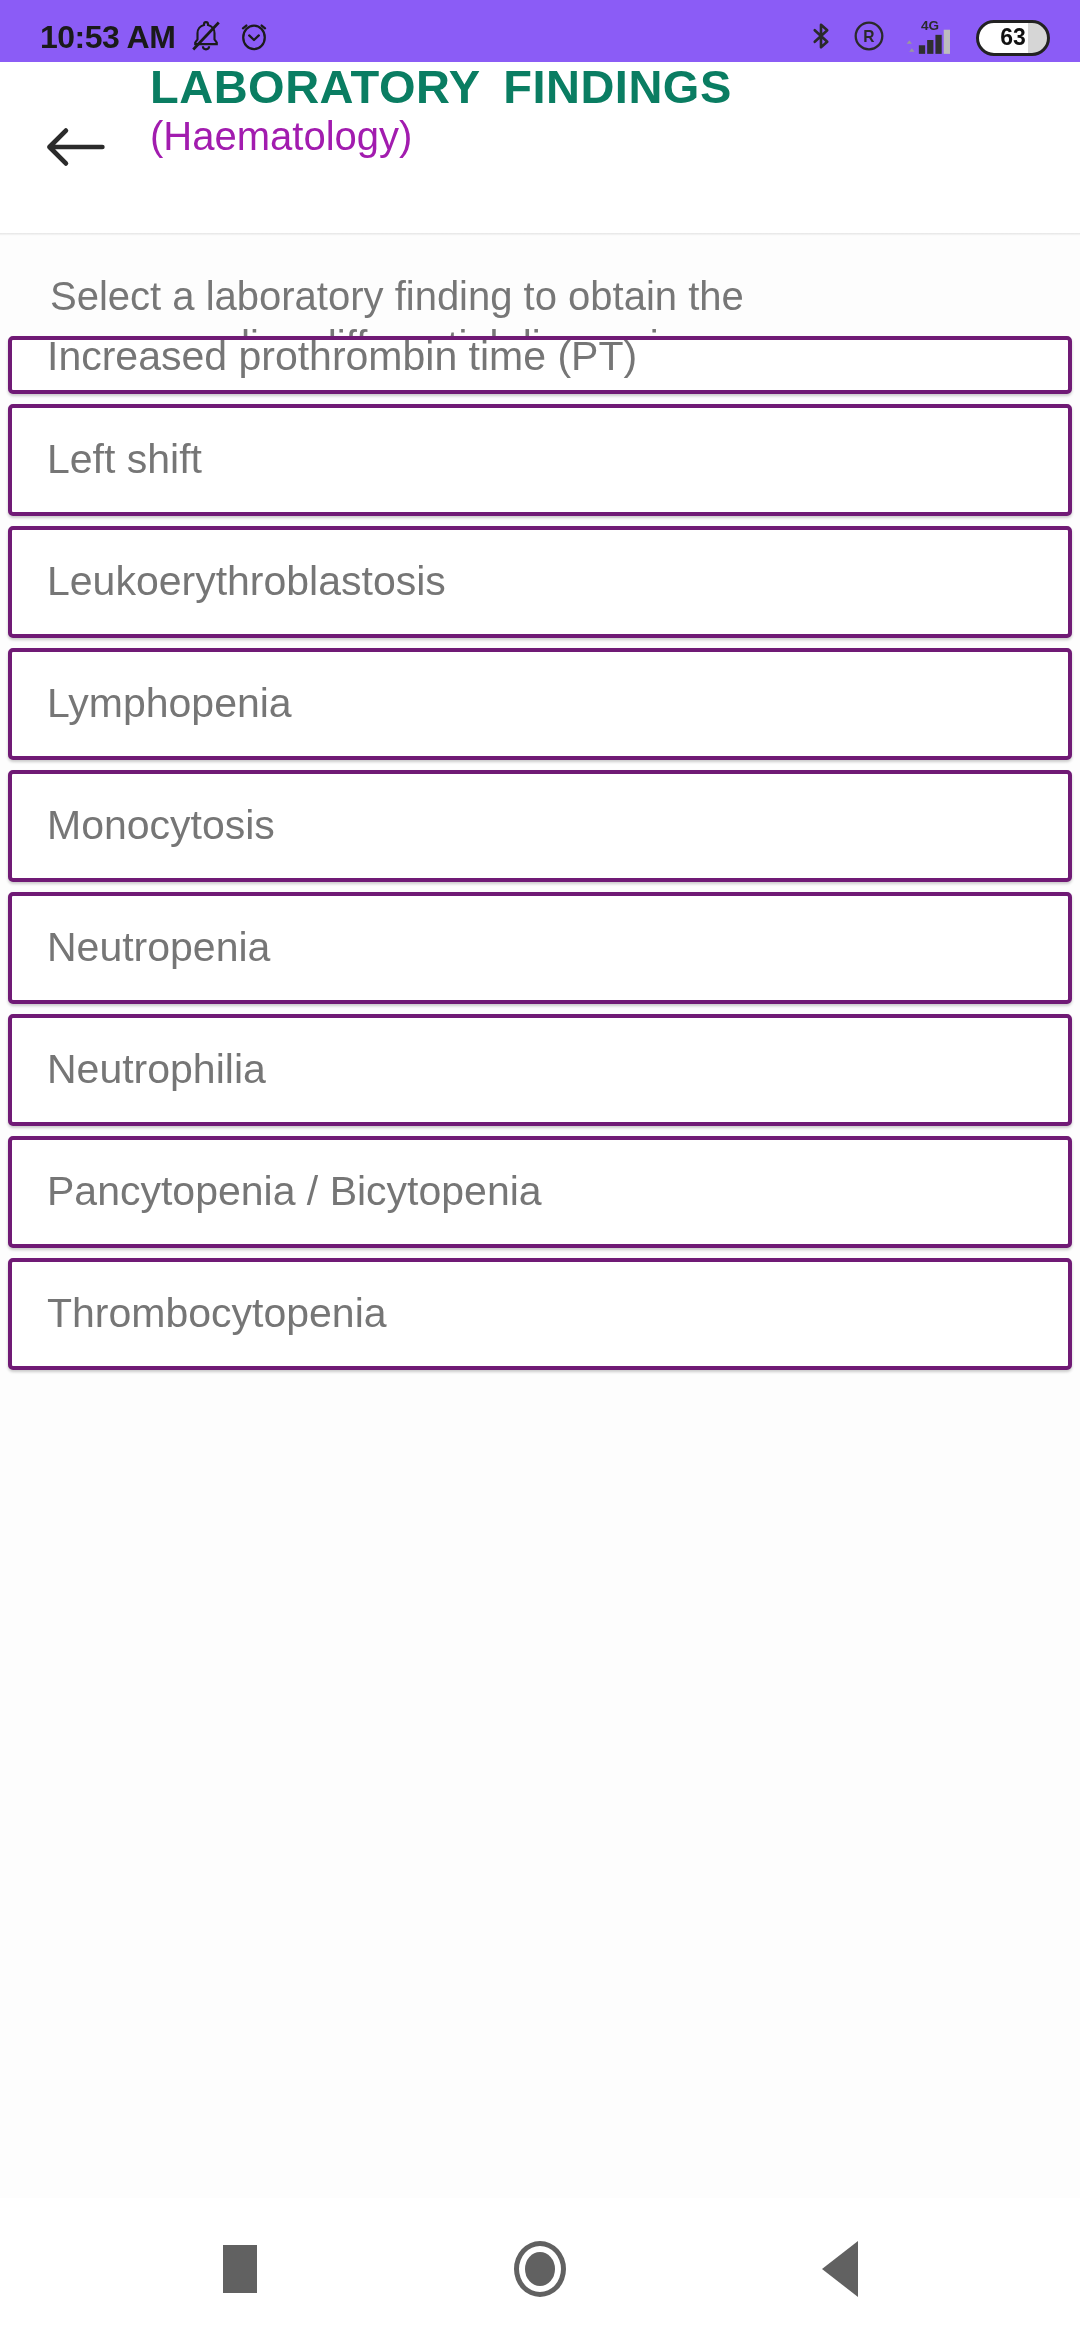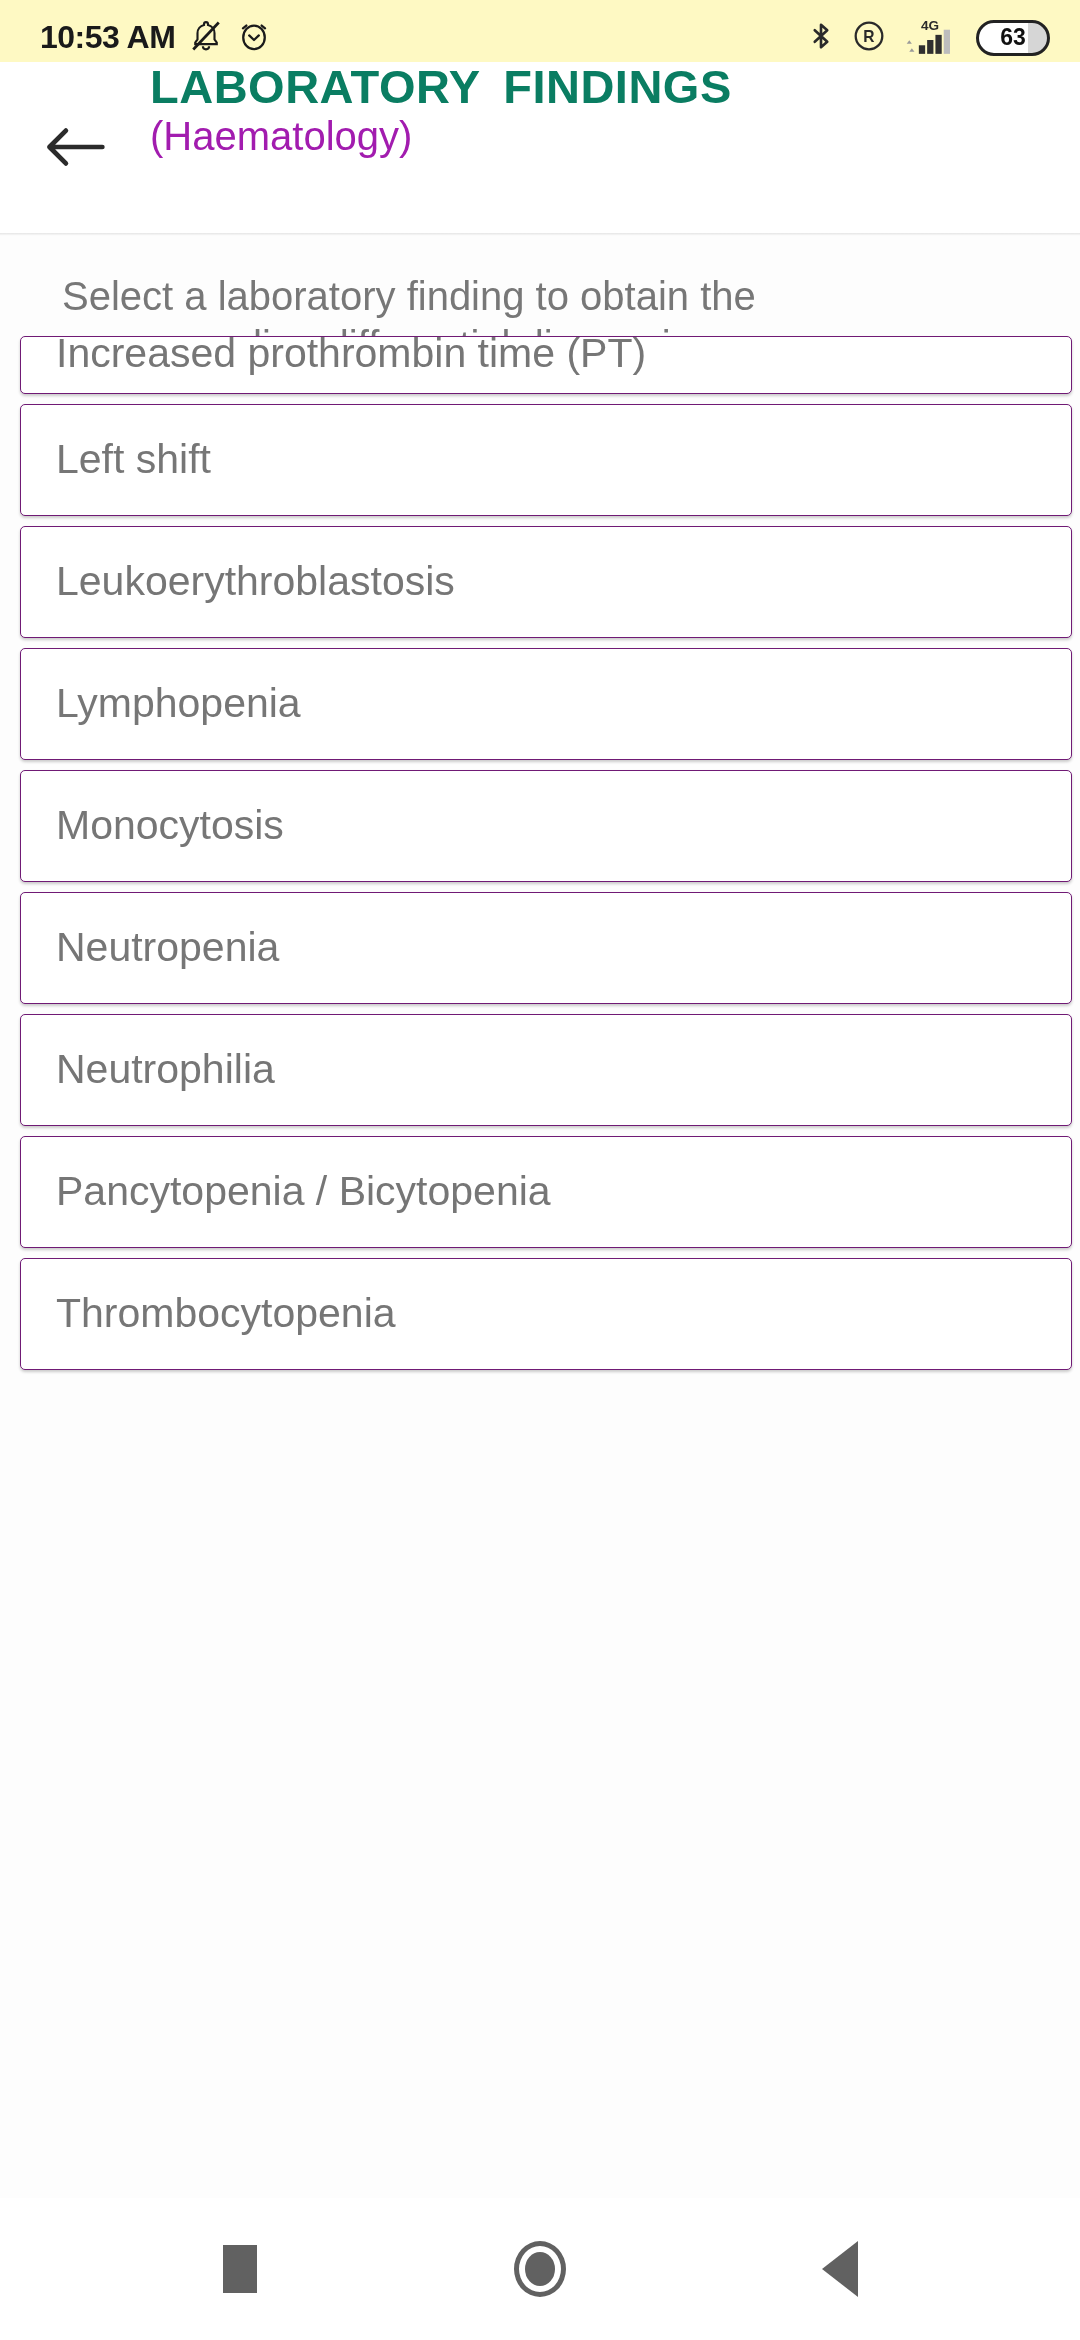--- a/index.html
+++ b/index.html
@@ -8,21 +8,21 @@
     background:#ffffff;
     font-family:"Liberation Sans", sans-serif;
     overflow:hidden;
   }
   #screen { position:relative; width:1080px; height:2340px; background:#fff; }
 
   
   .statusbar {
     position:absolute; top:0; left:0; width:1080px; height:62px;
     display:flex; align-items:center; justify-content:space-between;
-    padding:13px 30px 0 40px; background:#fef9c3;
+    padding:13px 30px 0 40px; background:#8b5cf6;
   }
   .sb-left { display:flex; align-items:center; gap:14px; }
   .sb-time { font-size:32px; font-weight:bold; color:#1a1a1a; letter-spacing:-0.5px; }
   .sb-right { display:flex; align-items:center; gap:16px; }
   .icn { display:block; }
   .battery {
     position:relative; width:74px; height:36px;
     border:3px solid #222; border-radius:18px;
     display:flex; align-items:center; justify-content:center;
     background:linear-gradient(to right,#fff 0 72%, #d6d6d6 72% 100%);
@@ -47,36 +47,36 @@
     font-size:47px; font-weight:bold; color:#0a7d62;
     letter-spacing:0.5px; word-spacing:10px; line-height:1.06;
   }
   .title-sub {
     font-size:40px; color:#a21caf; font-weight:normal; line-height:1.12;
   }
 
   
   .content {
     position:absolute; top:236px; left:0; width:1080px; height:1962px;
-    background:#fdfdfd; overflow:hidden;padding-left:12px;
+    background:#fdfdfd; overflow:hidden;
   }
   .instruction {
     margin:36px 36px 0 50px;
     font-size:40px; line-height:1.22; color:#777777;
     text-align:justify; text-justify:inter-word;
   }
   .instruction .lastline { display:block; text-align:left; }
 
   .list { position:relative; margin-top:22px; }
   .card {
     position:relative;
     margin:0 8px 10px 8px;
     height:112px;
     background:#ffffff;
-    border:1px solid #701a75;
+    border:4px solid #701a75;
     border-radius:5px;
     box-shadow:0 2px 3px rgba(0,0,0,0.20);
     display:flex; align-items:center;
     padding-left:35px;
   }
   .card.clipped { height:58px; align-items:flex-start; padding-top:0; margin-top:-56px; }
   .card.clipped .card-label { margin-top:-6px; }
   .card-label {
     font-size:41px; color:#767676; line-height:1.1; font-weight:normal;
   }

